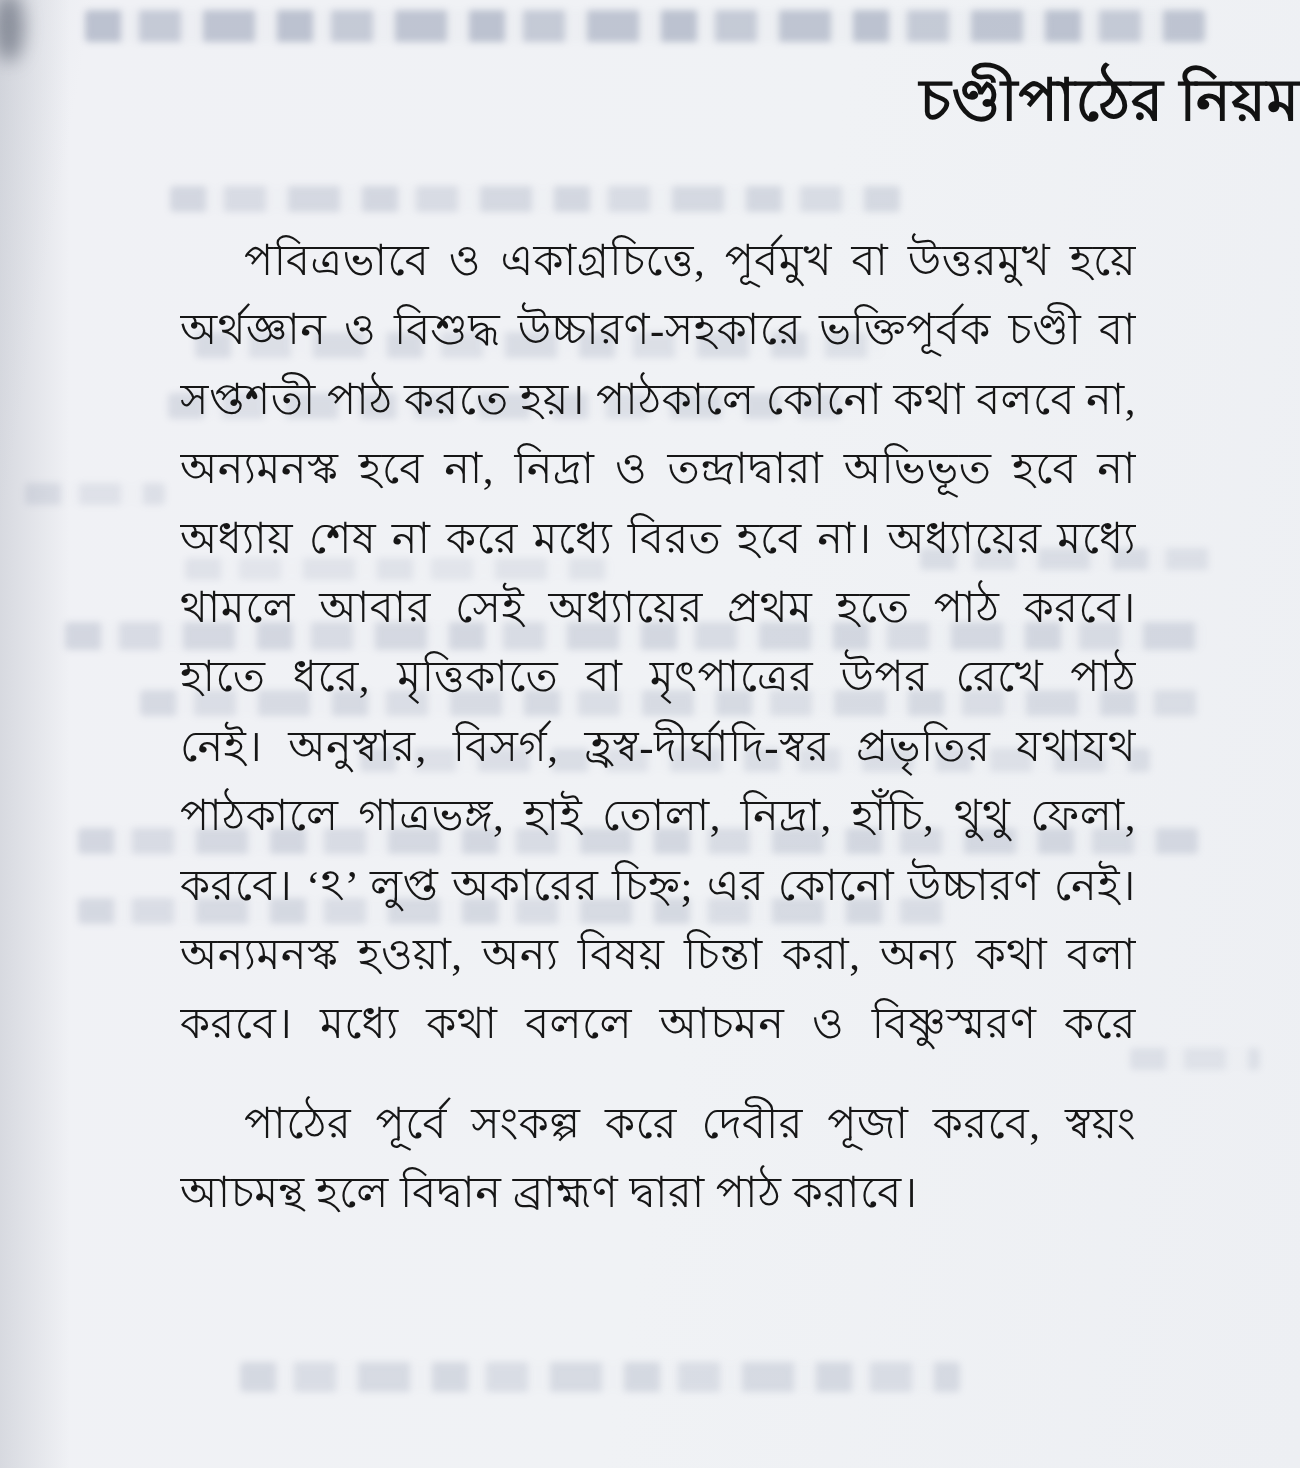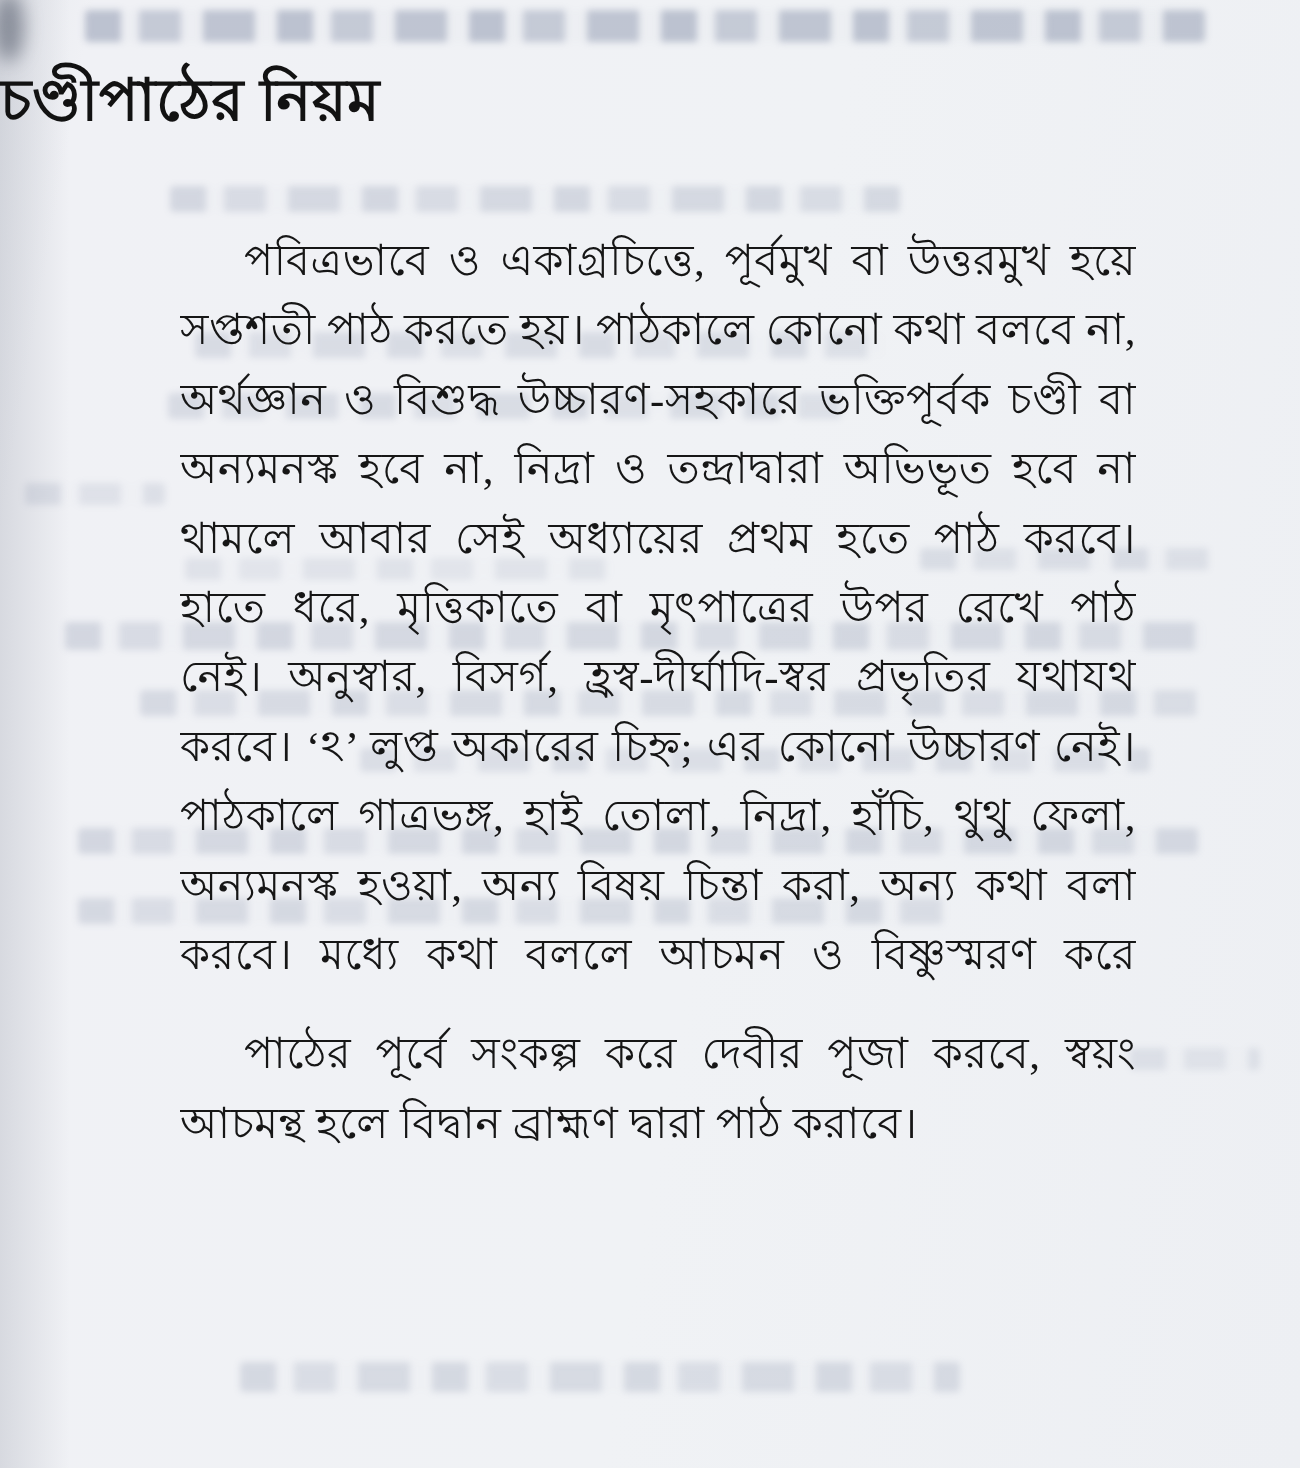--- a/index.html
+++ b/index.html
@@ -34,21 +34,21 @@
       rgba(118,130,158,0.85) 0px 36px,
       rgba(118,130,158,0.05) 36px 54px,
       rgba(118,130,158,0.70) 54px 96px,
       rgba(118,130,158,0.05) 96px 118px,
       rgba(118,130,158,0.80) 118px 170px,
       rgba(118,130,158,0.05) 170px 192px);
   }
 
   .title {
     position:absolute; top:56px; left:0; width:100%;
-    text-align:left;
+    text-align:right;
     font-size:58px; font-weight:700;
     letter-spacing:1px;
     color:#121212;
   }
 
   .body-text {
     position:absolute; left:180px; top:226px; width:956px;
     font-size:43px;
   }
   .line {
@@ -84,28 +84,29 @@
     <div class="ghost" style="top:898px; left:78px;   width:870px;  height:26px; opacity:0.26;"></div>
     <div class="ghost" style="top:1048px; left:1130px; width:130px; height:22px; opacity:0.18;"></div>
     <div class="ghost" style="top:1362px; left:240px;  width:720px; height:30px; opacity:0.26;"></div>
   </div>
 
   <div class="title">চণ্ডীপাঠের নিয়ম</div>
 
   <div class="body-text">
     <div class="para">
         <div class="line first">পবিত্রভাবে ও একাগ্রচিত্তে, পূর্বমুখ বা উত্তরমুখ হয়ে বসে,</div>
+        <div class="line">অর্থজ্ঞান ও বিশুদ্ধ উচ্চারণ-সহকারে ভক্তিপূর্বক চণ্ডী বা</div>
         <div class="line">সপ্তশতী পাঠ করতে হয়। পাঠকালে কোনো কথা বলবে না,</div>
-        <div class="line">অর্থজ্ঞান ও বিশুদ্ধ উচ্চারণ-সহকারে ভক্তিপূর্বক চণ্ডী বা</div>
         <div class="line">অন্যমনস্ক হবে না, নিদ্রা ও তন্দ্রাদ্বারা অভিভূত হবে না এবং</div>
+        <div class="line">অধ্যায় শেষ না করে মধ্যে বিরত হবে না। অধ্যায়ের মধ্যে</div>
         <div class="line">থামলে আবার সেই অধ্যায়ের প্রথম হতে পাঠ করবে। পুস্তক</div>
         <div class="line">হাতে ধরে, মৃত্তিকাতে বা মৃৎপাত্রের উপর রেখে পাঠ করতে</div>
         <div class="line">নেই। অনুস্বার, বিসর্গ, হ্রস্ব-দীর্ঘাদি-স্বর প্রভৃতির যথাযথ উচ্চারণ</div>
+        <div class="line">পাঠকালে গাত্রভঙ্গ, হাই তোলা, নিদ্রা, হাঁচি, থুথু ফেলা,</div>
         <div class="line">করবে। ‘ঽ’ লুপ্ত অকারের চিহ্ন; এর কোনো উচ্চারণ নেই।</div>
-        <div class="line">পাঠকালে গাত্রভঙ্গ, হাই তোলা, নিদ্রা, হাঁচি, থুথু ফেলা,</div>
         <div class="line">অন্যমনস্ক হওয়া, অন্য বিষয় চিন্তা করা, অন্য কথা বলা এইসকল</div>
         <div class="line">করবে। মধ্যে কথা বললে আচমন ও বিষ্ণুস্মরণ করে আবার</div>
       </div>
     <div class="para">
         <div class="line first">পাঠের পূর্বে সংকল্প করে দেবীর পূজা করবে, স্বয়ং পাঠে</div>
         <div class="line last">আচমন্থ হলে বিদ্বান ব্রাহ্মণ দ্বারা পাঠ করাবে।</div>
       </div>
   </div>
 
 </div>

